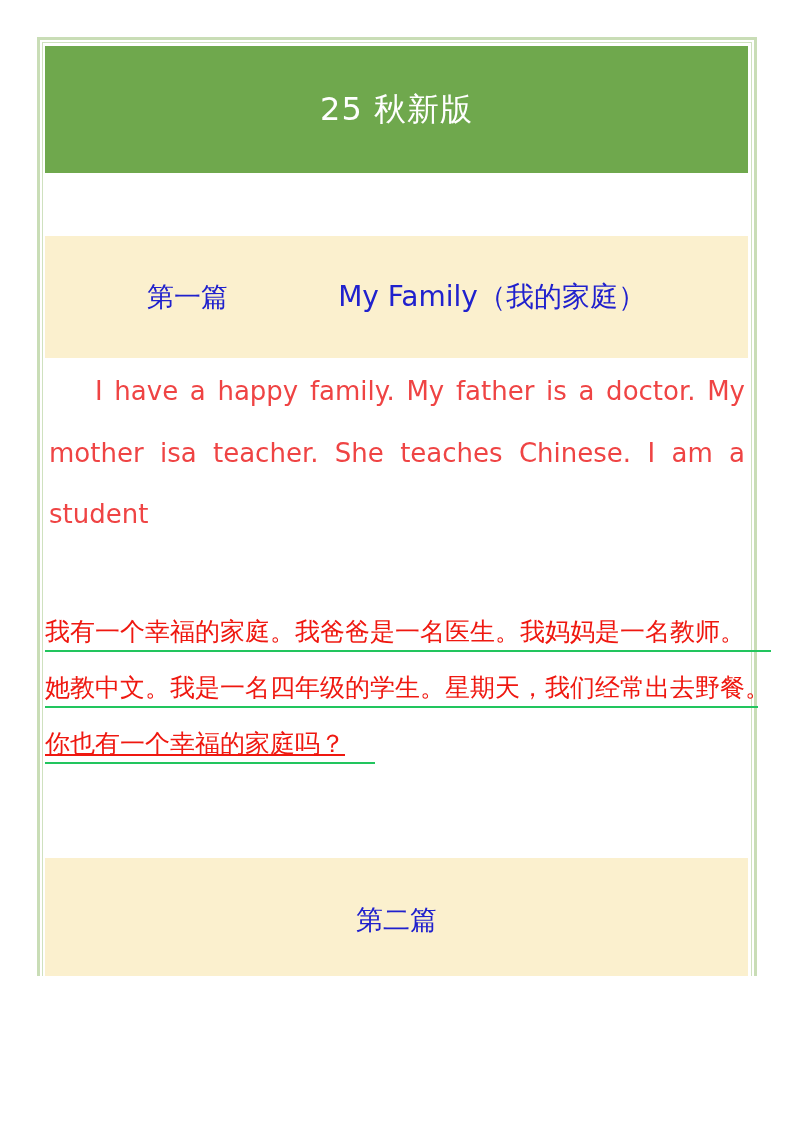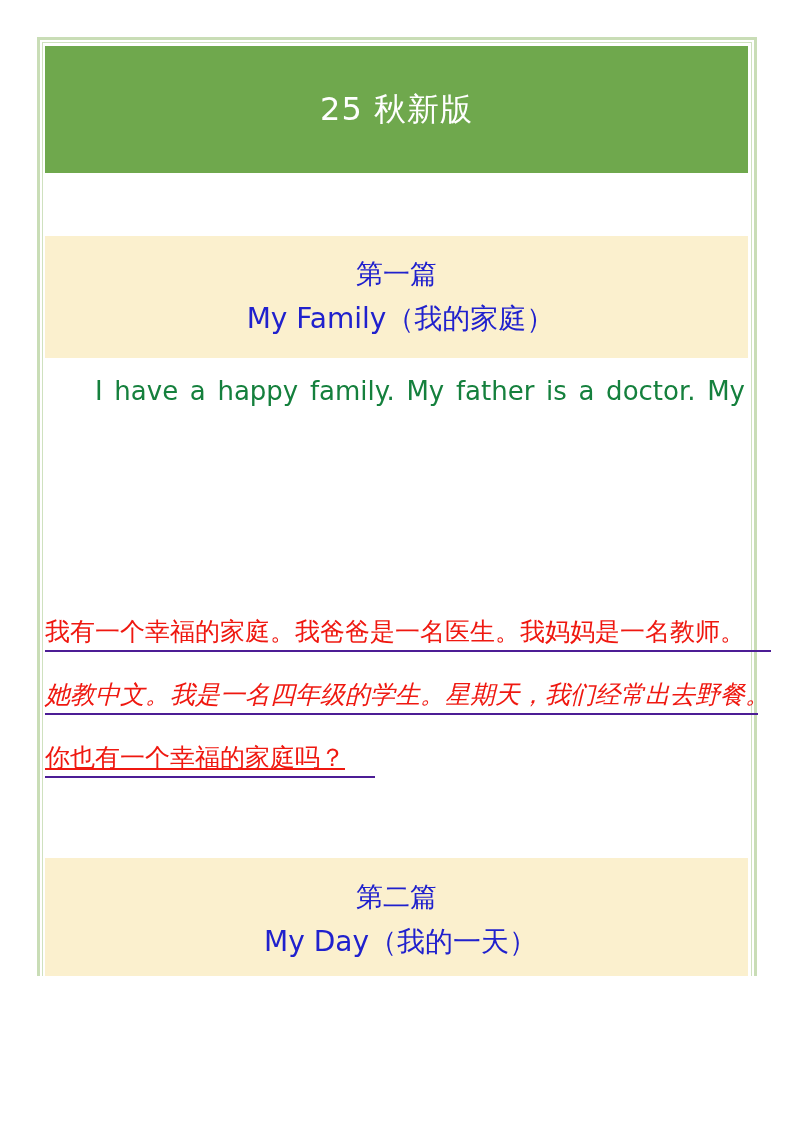--- a/index.html
+++ b/index.html
@@ -39,35 +39,35 @@
   }
   .header-line1 { font-size: 32px; line-height: 1.1; letter-spacing: 1px; }
   .header-line2 { font-size: 37px; line-height: 1.1; letter-spacing: 1px; }
   .section-banner {
     position: absolute;
     left: 45px;
     width: 703px;
     background: #fbf0ce;
     color: #2021cd;
     display: flex;
-    flex-direction: column;
+    flex-direction: row;
     justify-content: space-evenly;
     align-items: center;
     text-align: center;
     padding: 8px 0;
   }
   .section-banner.first  { top: 236px; height: 122px; }
   .section-banner.second { top: 858px; height: 124px; text-align: right; }
   .section-number { font-size: 27px; line-height: 1.1; }
   .section-title  { font-size: 28px; line-height: 1.1; margin-left: 8px; }
   .english-paragraph {
     position: absolute;
     left: 49px; top: 361px;
     width: 696px;
-    color: #15803d;
+    color: #ef4444;
     font-size: 26px;
   }
   .en-line {
     height: 61.5px;
     display: block;
     text-align: justify;
     text-align-last: justify;
     line-height: 61.5px;
     white-space: normal;
   }
@@ -79,26 +79,26 @@
     width: 703px;
     color: #ef1810;
     font-size: 25px;
     overflow: visible;
   }
   .cn-line {
     display: block;
     white-space: nowrap;
     line-height: 31px;
     padding-bottom: 3px;
-    margin-bottom: 27px;
-    border-bottom: 2px solid #4c1d95;
+    margin-bottom: 20px;
+    border-bottom: 2px solid #22c55e;
     overflow: visible;
   }
   .cn-line.w1 { width: 726px; }
-  .cn-line.w2 { width: 713px; font-style: italic; }
+  .cn-line.w2 { width: 713px; }
   .cn-line.w3 { width: 330px; text-decoration: underline; }
 </style>
 </head>
 <body>
 
 <div class="sheet">
 
   <div class="page-frame">
     <div class="page-frame-inner"></div>
   </div>
@@ -107,26 +107,26 @@
     <div class="header-line1">25 秋新版</div>
   </div>
 
   <div class="section-banner first">
     <div class="section-number">第一篇</div>
     <div class="section-title">My Family（我的家庭）</div>
   </div>
 
   <div class="english-paragraph">
     <span class="en-line indent">I have a happy family. My father is a doctor. My</span>
+    <span class="en-line">mother isa teacher. She teaches Chinese. I am a student</span>
   </div>
 
   <div class="chinese-translation">
     <span class="cn-line w1">我有一个幸福的家庭。我爸爸是一名医生。我妈妈是一名教师。</span>
     <span class="cn-line w2">她教中文。我是一名四年级的学生。星期天，我们经常出去野餐。</span>
     <span class="cn-line w3">你也有一个幸福的家庭吗？</span>
   </div>
 
   <div class="section-banner second">
     <div class="section-number">第二篇</div>
-    <div class="section-title">My Day（我的一天）</div>
   </div>
 
 </div>
 
 </body></html>

